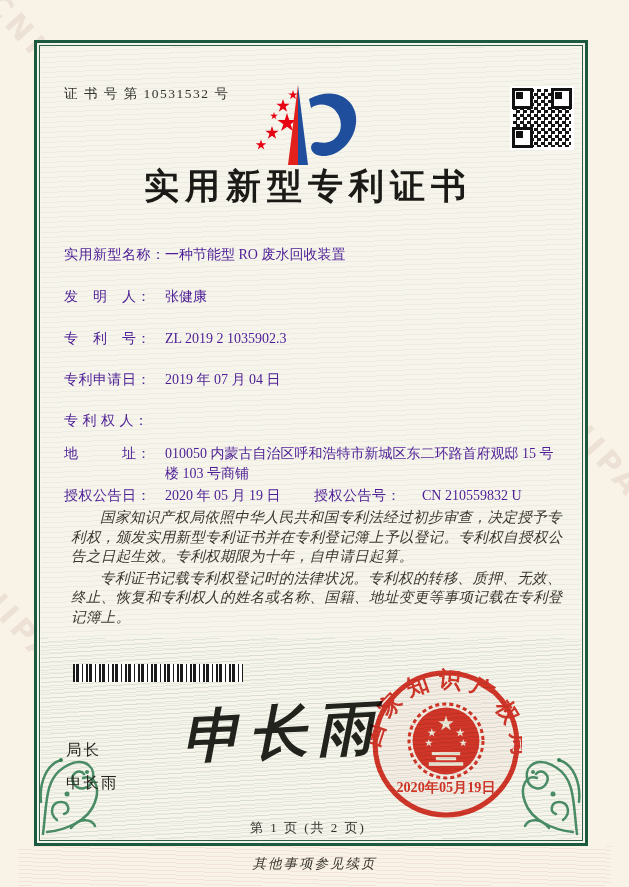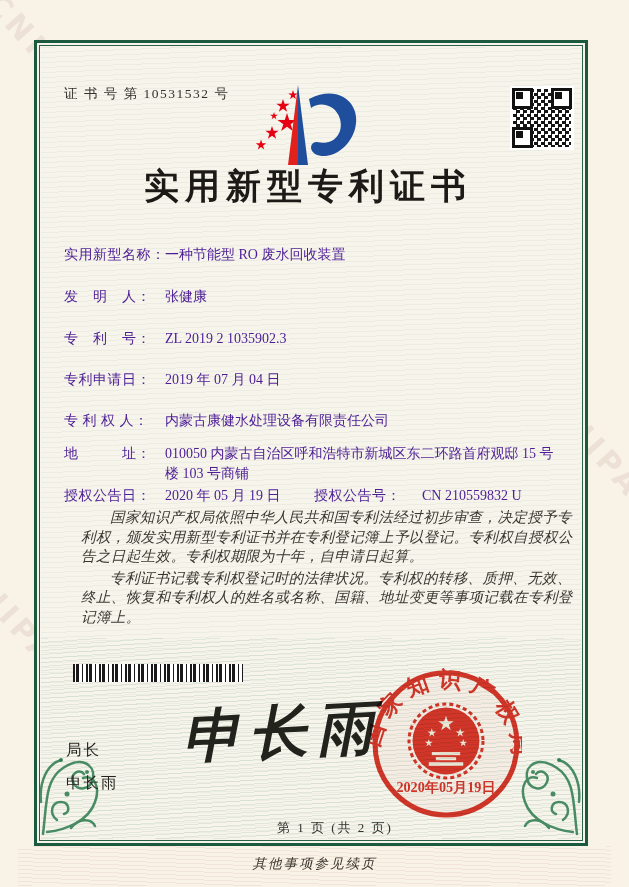--- a/index.html
+++ b/index.html
@@ -46,42 +46,42 @@
     font-size:35px;font-weight:bold;letter-spacing:6px;color:#1c1a17;
   }
   
   .row{position:absolute;left:64px;font-size:14px;color:#4c1d95;display:flex;align-items:flex-start;line-height:20px;}
   .lbl{width:99px;flex:none;letter-spacing:0.5px;white-space:nowrap;}
   .val{margin-left:2px;}
   .val-wrap{width:402px;}
   .pair2{position:absolute;left:250px;top:0;display:flex;}
   .pair2 .lbl{width:106px;}
   
-  .paras{position:absolute;left:81px;top:508px;width:502px;}
+  .paras{position:absolute;left:71px;top:508px;width:502px;}
   .paras p{
     margin:0 0 2px 0;font-size:14.5px;line-height:19.5px;letter-spacing:0.4px;
     font-style:italic;color:#3a362f;text-indent:2em;
   }
   
   .barcode{
     position:absolute;left:73px;top:664px;width:170px;height:18px;
     background:repeating-linear-gradient(90deg,#1a1a1a 0 2px,#fff 2px 3px,#1a1a1a 3px 6px,#fff 6px 9px,#1a1a1a 9px 10px,#fff 10px 13px);
   }
   .officer{position:absolute;left:66px;top:721px;font-size:15.5px;letter-spacing:2px;color:#26241f;margin-top:19px;}
   .officer div{margin-bottom:12px;}
   .signature{
     position:absolute;left:182px;top:694px;font-size:58px;font-weight:bold;font-style:italic;
     letter-spacing:9px;color:#23231d;transform:rotate(-3deg);font-family:"DejaVu Serif","Liberation Serif",serif;
     white-space:nowrap;
   }
   .seal{position:absolute;left:370px;top:668px;width:152px;height:152px;mix-blend-mode:multiply;opacity:0.93;}
   .ornament{position:absolute;pointer-events:none;}
   .orn-left{left:37px;top:702px;}
   .orn-right{left:483px;top:702px;transform:scaleX(-1);}
-  .page-num{position:absolute;left:34px;top:819px;width:548px;text-align:center;font-size:13px;letter-spacing:2px;color:#33312c;margin-left:27px;}
+  .page-num{position:absolute;left:34px;top:819px;width:548px;text-align:center;font-size:13px;letter-spacing:2px;color:#33312c;}
   .continuation{position:absolute;left:0;top:855px;width:629px;text-align:center;font-size:13.5px;font-style:italic;letter-spacing:2px;color:#3a362f;}
 </style>
 </head>
 <body>
 
 <div class="page">
 
   <svg width="0" height="0" style="position:absolute">
     <defs>
       <path id="star" d="M0,-1 L0.2245,-0.309 L0.951,-0.309 L0.3633,0.118 L0.5878,0.809 L0,0.382 L-0.5878,0.809 L-0.3633,0.118 L-0.951,-0.309 L-0.2245,-0.309 Z"></path>
@@ -170,21 +170,20 @@
   <div class="row" style="top:329px">
     <span class="lbl">专　利　号：</span>
     <span class="val">ZL 2019 2 1035902.3</span>
   </div>
   <div class="row" style="top:370px">
     <span class="lbl">专利申请日：</span>
     <span class="val">2019 年 07 月 04 日</span>
   </div>
   <div class="row" style="top:411px">
     <span class="lbl">专 利 权 人：</span>
-    <span class="val">内蒙古康健水处理设备有限责任公司</span>
   </div>
   <div class="row" style="top:444px">
     <span class="lbl">地　　　址：</span>
     <span class="val val-wrap">010050 内蒙古自治区呼和浩特市新城区东二环路首府观邸 15 号楼 103 号商铺</span>
   </div>
   <div class="row" style="top:486px;width:520px">
     <span class="lbl">授权公告日：</span>
     <span class="val">2020 年 05 月 19 日</span>
     <span class="pair2">
       <span class="lbl">授权公告号：</span>

